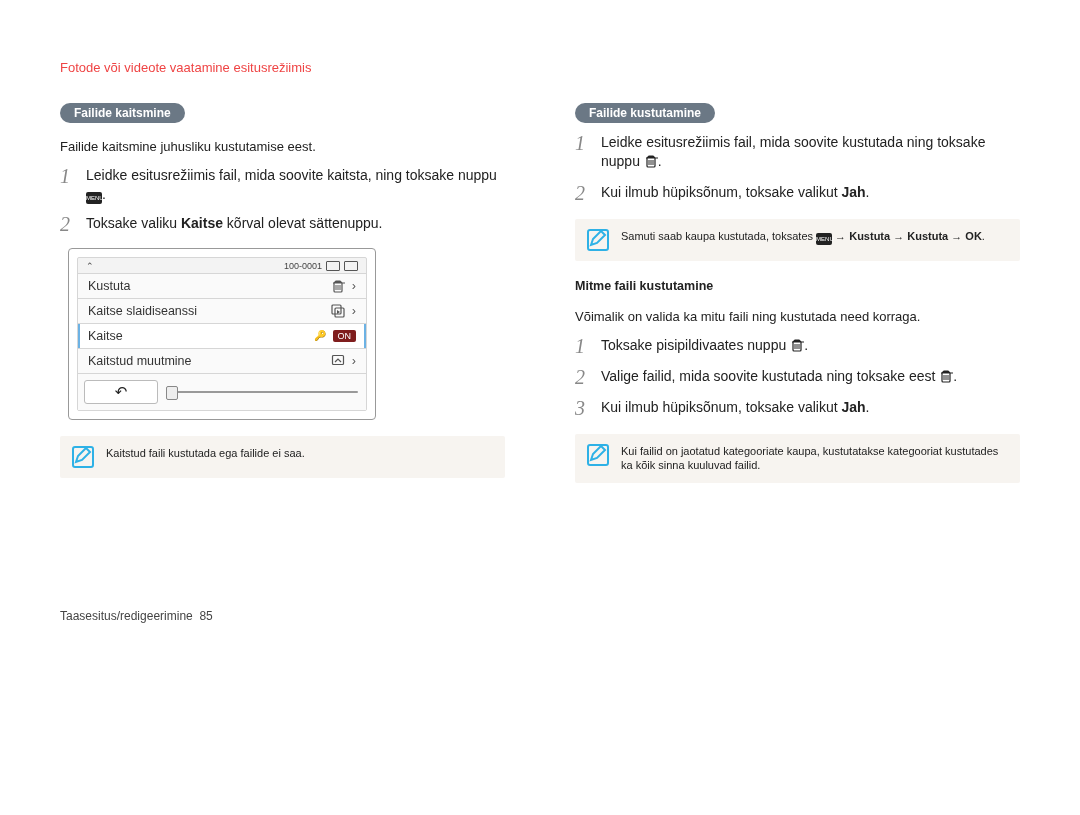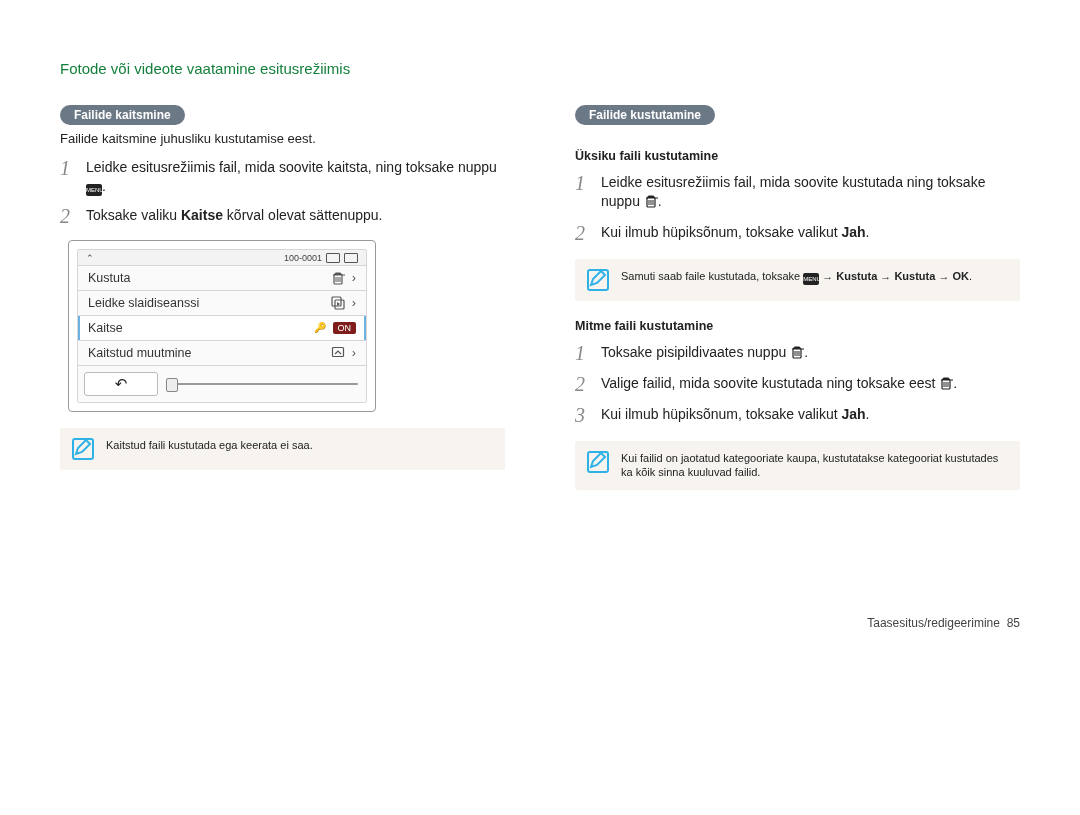--- a/index.html
+++ b/index.html
@@ -8,45 +8,44 @@
     background: #fff;
     font-family: Arial, Helvetica, sans-serif;
     font-size: 13px;
     color: #222;
     width: 1080px;
   }
   .page {
     padding: 60px 60px 30px 60px;
   }
   .page-title {
-    color: #15803d;
-    font-size: 15px;
+    color: #ef4444;
+    font-size: 13px;
     margin-bottom: 28px;
   }
   .cols {
     display: flex;
     gap: 70px;
   }
   .col {
     flex: 1;
     min-width: 0;
   }
   .pill {
     display: inline-block;
     background: #6b7885;
     color: #fff;
     font-size: 12px;
     font-weight: bold;
     padding: 3px 14px;
     border-radius: 11px;
-    margin-bottom: 6px;
   }
   .body-text {
     font-size: 13px;
-    margin: 0 0 12px 0;
+    margin: 16px 0 12px 0;
     color: #222;
   }
   .step {
     display: flex;
     gap: 12px;
     margin: 10px 0;
   }
   .step-num {
     font-family: Georgia, 'Times New Roman', serif;
     font-style: italic;
@@ -189,21 +188,21 @@
   }
   .slider-thumb {
     position:absolute; left:0; top:-5px;
     width:10px; height:12px; background:#eee; border:1px solid #888; border-radius:2px;
   }
   .key-icon {
     font-size: 10px;
   }
 
   .footer {
-    text-align: right;
+    text-align: left;
     font-size: 12px;
     color: #444;
     margin-top: 110px;
   }
 </style>
 </head>
 <body>
 
 <svg width="0" height="0" style="position:absolute">
   <defs>
@@ -265,21 +264,21 @@
             <span class="scr-icon-cell">
               <span class="mini-ic">
                   <svg width="14" height="14">
                     <use href="#trash-g"></use>
                   </svg>
                 </span>
               <span>›</span>
             </span>
           </div>
           <div class="scr-row">
-            <span>Leidke slaidiseanssi</span>
+            <span>Kaitse slaidiseanssi</span>
             <span class="scr-icon-cell">
               <span class="mini-ic">
                   <svg width="14" height="14">
                     <use href="#play-overlap-g"></use>
                   </svg>
                 </span>
               <span>›</span>
             </span>
           </div>
           <div class="scr-row highlight">
@@ -310,28 +309,27 @@
           </div>
         </div>
       </div>
 
       <div class="note-box">
         <div class="note-icon">
             <svg width="18" height="18">
               <use href="#pencil-g"></use>
             </svg>
           </div>
-        <div class="note-content">Kaitstud faili kustutada ega keerata ei saa.</div>
+        <div class="note-content">Kaitstud faili kustutada ega failide ei saa.</div>
       </div>
     </div>
 
     <div class="col">
       <span class="pill">Failide kustutamine</span>
 
-      <div class="subhead">Üksiku faili kustutamine</div>
 
       <div class="step">
         <div class="step-num">1</div>
         <div class="step-text">
           <span>Leidke esitusrežiimis fail, mida soovite kustutada ning toksake nuppu </span><span class="icon-trash"><svg width="14" height="14">
                 <use href="#trash-g"></use>
               </svg></span><span>.</span>
         </div>
       </div>
       <div class="step">
@@ -341,25 +339,26 @@
         </div>
       </div>
 
       <div class="note-box">
         <div class="note-icon">
             <svg width="18" height="18">
               <use href="#pencil-g"></use>
             </svg>
           </div>
         <div class="note-content">
-          <span>Samuti saab faile kustutada, toksake </span><span class="icon-sq">MENU</span><span> → </span><b>Kustuta</b><span> → </span><b>Kustuta</b><span> → </span><b>OK</b><span>.</span>
+          <span>Samuti saab kaupa kustutada, toksates </span><span class="icon-sq">MENU</span><span> → </span><b>Kustuta</b><span> → </span><b>Kustuta</b><span> → </span><b>OK</b><span>.</span>
         </div>
       </div>
 
       <div class="subhead">Mitme faili kustutamine</div>
+      <div class="body-text">Võimalik on valida ka mitu faili ning kustutada need korraga.</div>
 
       <div class="step">
         <div class="step-num">1</div>
         <div class="step-text">
           <span>Toksake pisipildivaates nuppu </span><span class="icon-trash"><svg width="14" height="14">
                 <use href="#trash-g"></use>
               </svg></span><span>.</span>
         </div>
       </div>
       <div class="step">

